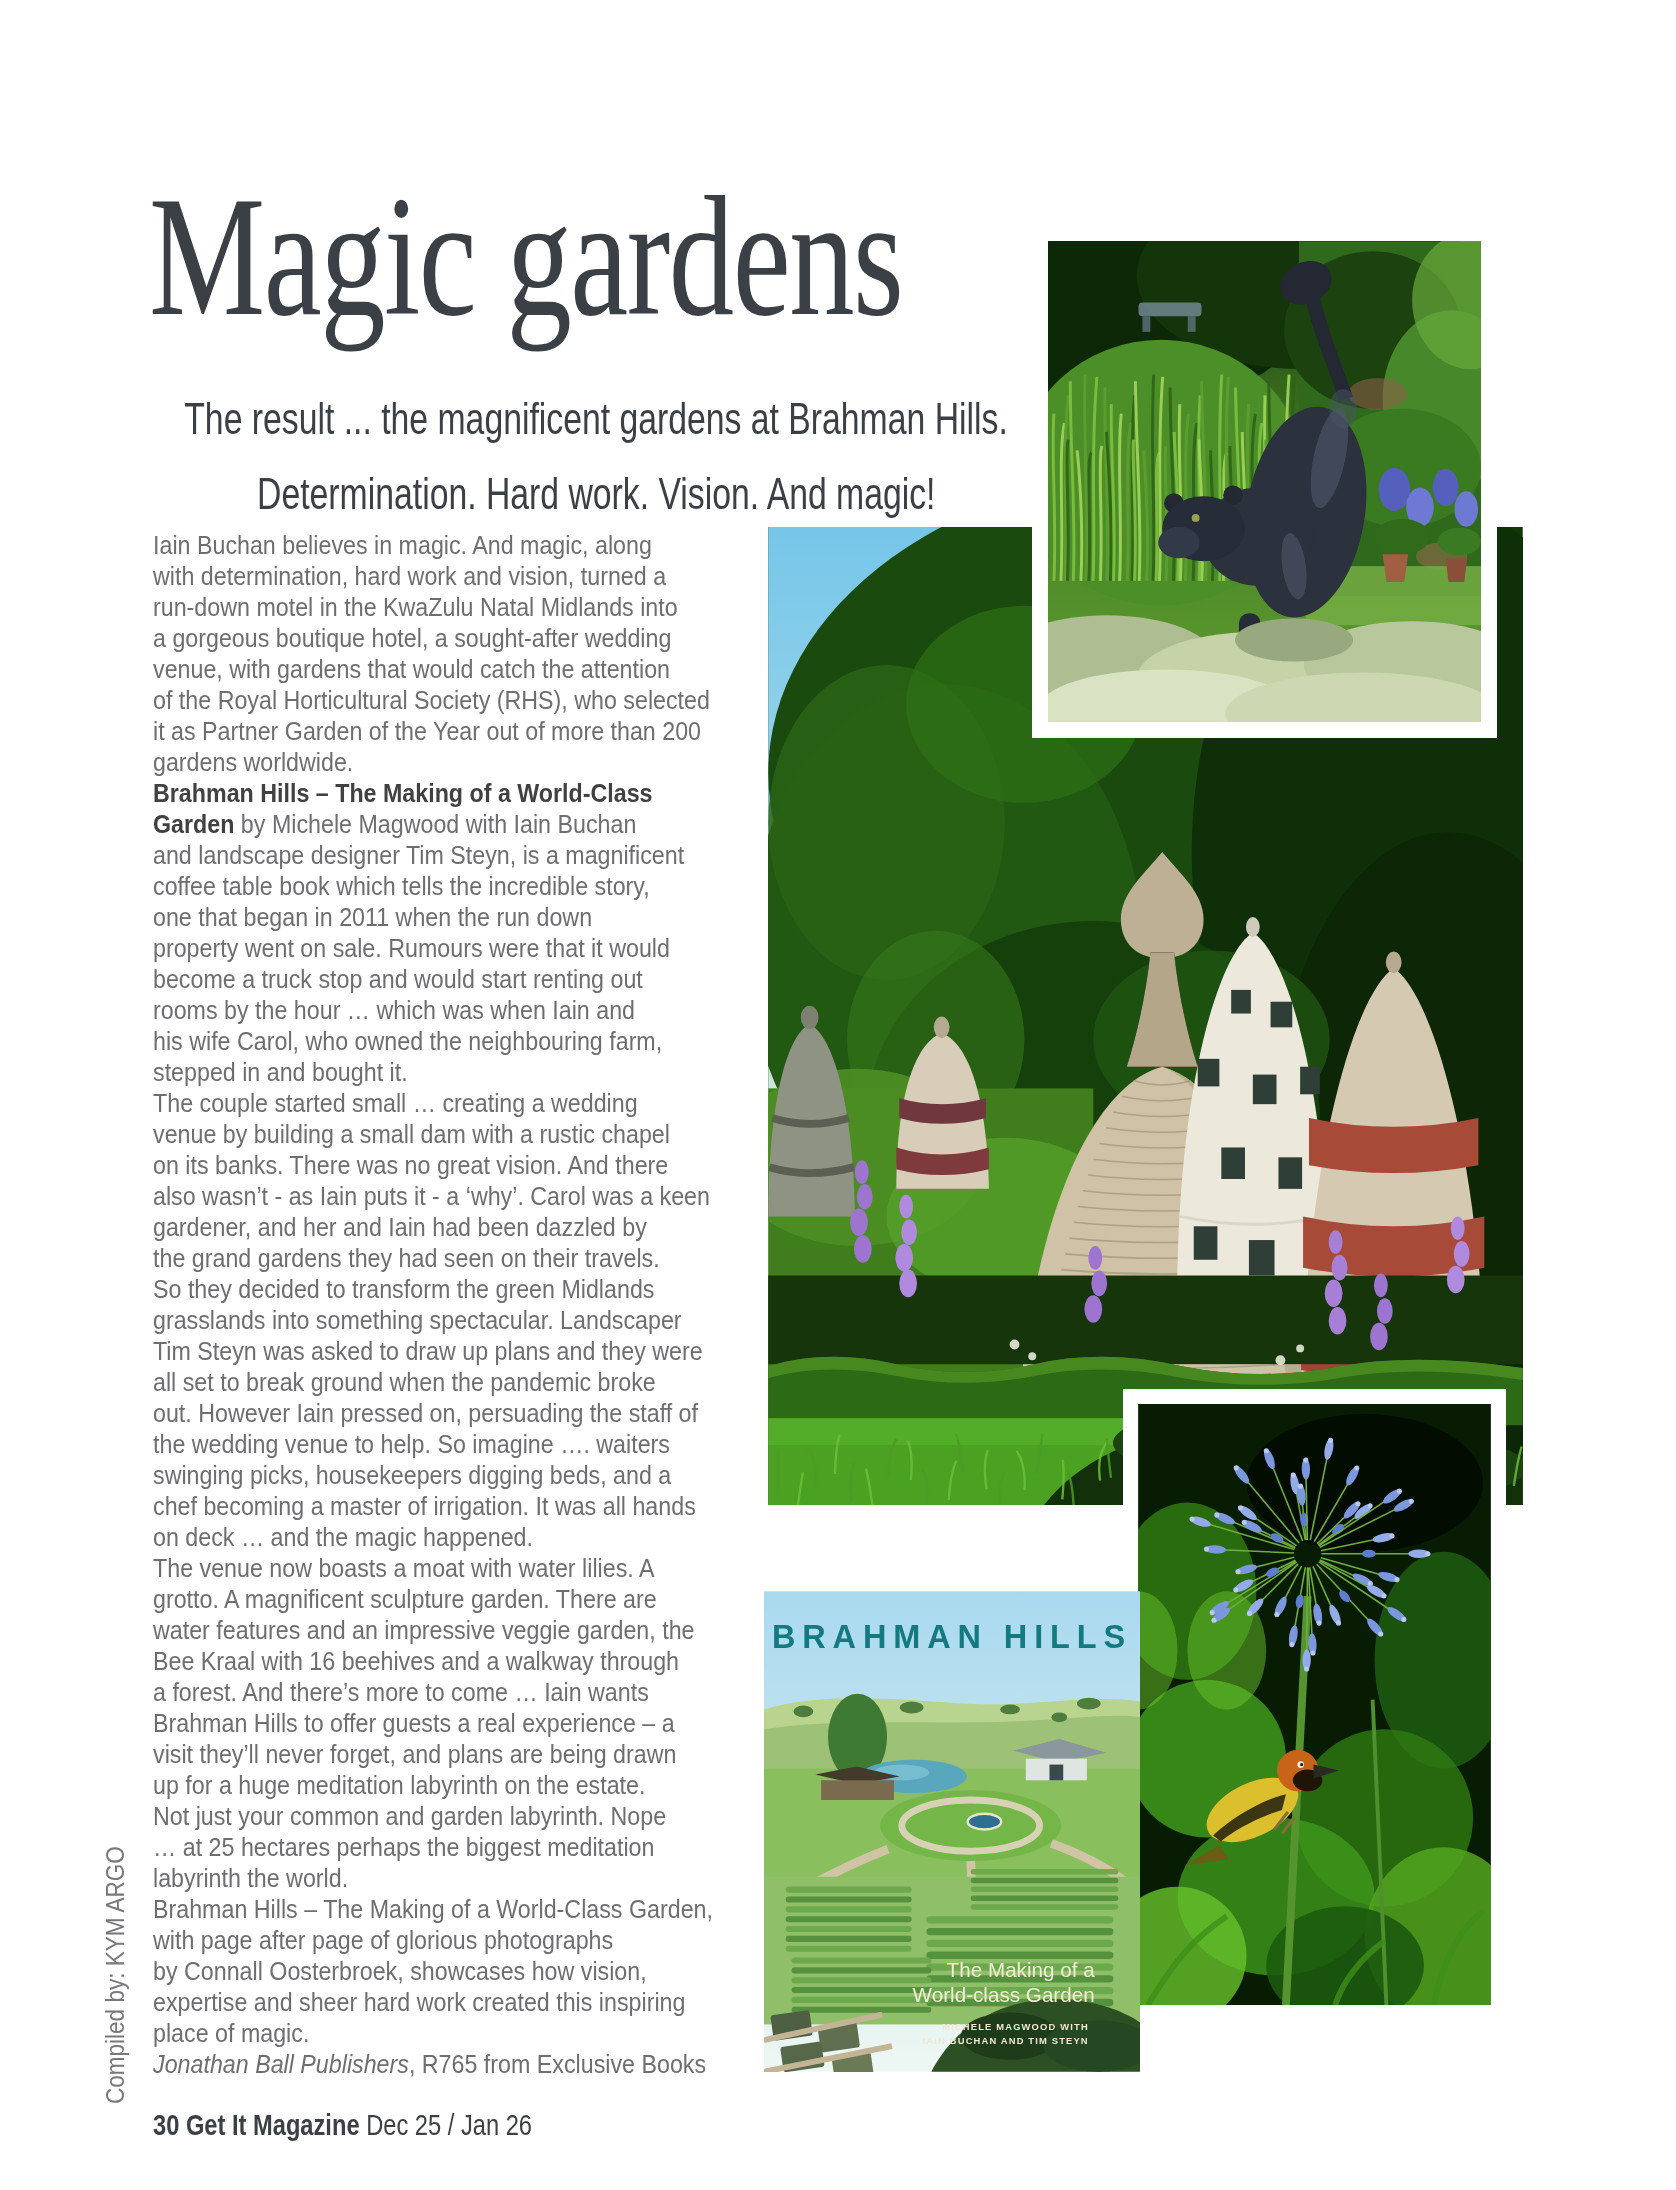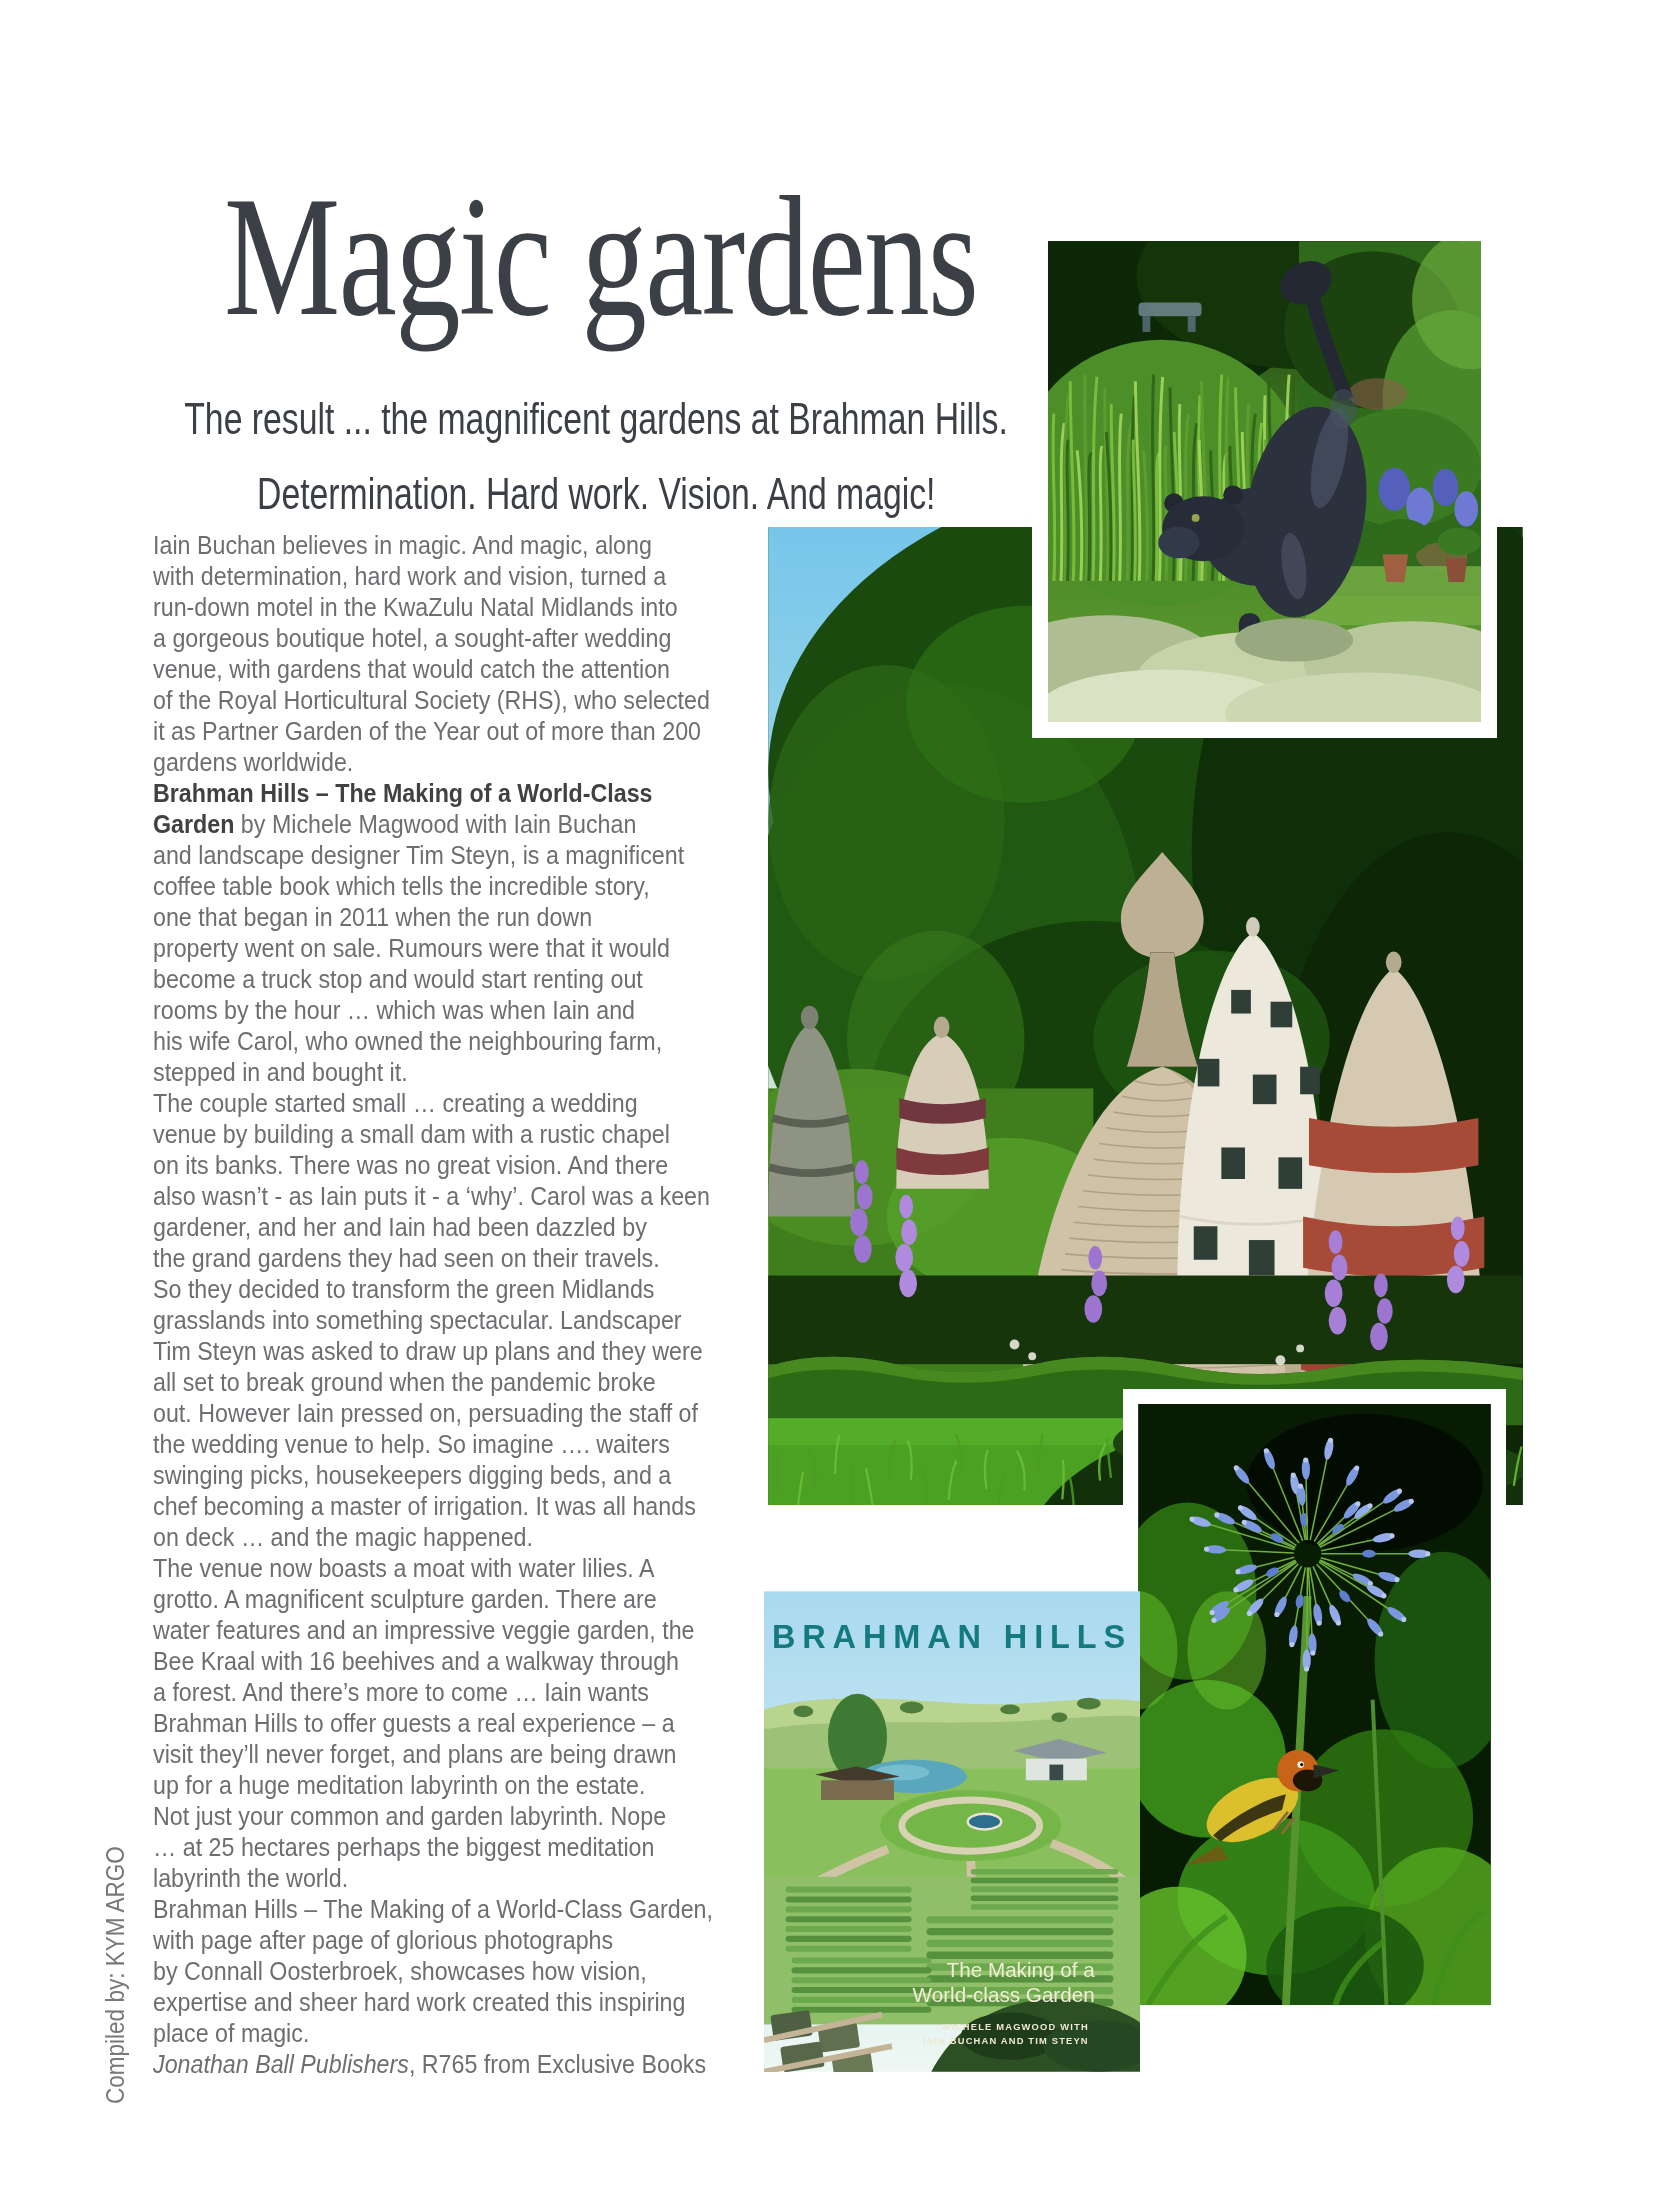--- a/index.html
+++ b/index.html
@@ -1,19 +1,19 @@
 <!DOCTYPE html>
 <html><head>
 <meta charset="utf-8">
 <style>
   html,body{margin:0;padding:0;background:#e8e8e8;}
   .page{position:relative;width:1677px;height:2191px;background:#ffffff;overflow:hidden;
         font-family:"Liberation Sans",sans-serif;}
   
-  .title-wrap{position:absolute;left:29.6px;top:165px;width:1143px;text-align:center;}
+  .title-wrap{position:absolute;left:29.6px;top:165px;width:1143px;text-align:left;}
   .title{display:inline-block;font-family:"Liberation Serif",serif;font-weight:400;
          font-size:172px;line-height:182px;color:#3b3f46;transform:scaleX(0.76);
          transform-origin:center;white-space:nowrap;letter-spacing:-2px;}
   .subtitle-wrap{position:absolute;left:9.9px;top:386px;width:1172px;text-align:center;
                  color:#3b3f46;}
   .subtitle-line{display:block;line-height:65px;white-space:nowrap;}
   .subtitle-line>span{display:inline-block;font-size:45px;transform:scaleX(0.75);
                       transform-origin:center;white-space:nowrap;}
   
   .article{position:absolute;left:153px;top:530px;width:650px;
@@ -97,20 +97,21 @@
 labyrinth the world.
 Brahman Hills – The Making of a World-Class Garden,
 with page after page of glorious photographs
 by Connall Oosterbroek, showcases how vision,
 expertise and sheer hard work created this inspiring
 place of magic.
 </span><span class="run-italic">Jonathan Ball Publishers</span><span>, R765 from Exclusive Books</span></div>
 
   <div class="credit">Compiled by: KYM ARGO</div>
 
+  <div class="footer"><span><span class="fw-b">30</span>&nbsp;<span class="fw-b">Get It Magazine</span>&nbsp;<span>Dec 25 / Jan 26</span></span></div>
 
   <div class="photo garden-photo">
     <svg width="755" height="978" viewBox="0 0 766 993">
       <defs>
         <linearGradient id="skyG" x1="0" y1="0" x2="0" y2="1">
           <stop offset="0" stop-color="#76c6ea"></stop>
             <stop offset="0.55" stop-color="#a8dbe8"></stop>
             <stop offset="0.95" stop-color="#f2ecc6"></stop>
         </linearGradient>
       </defs>

